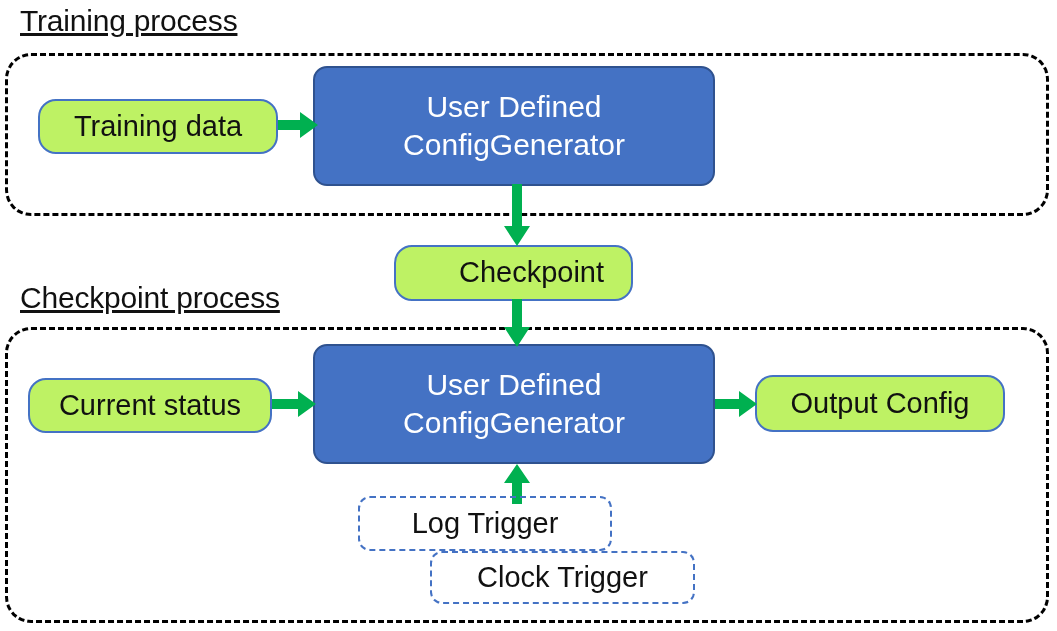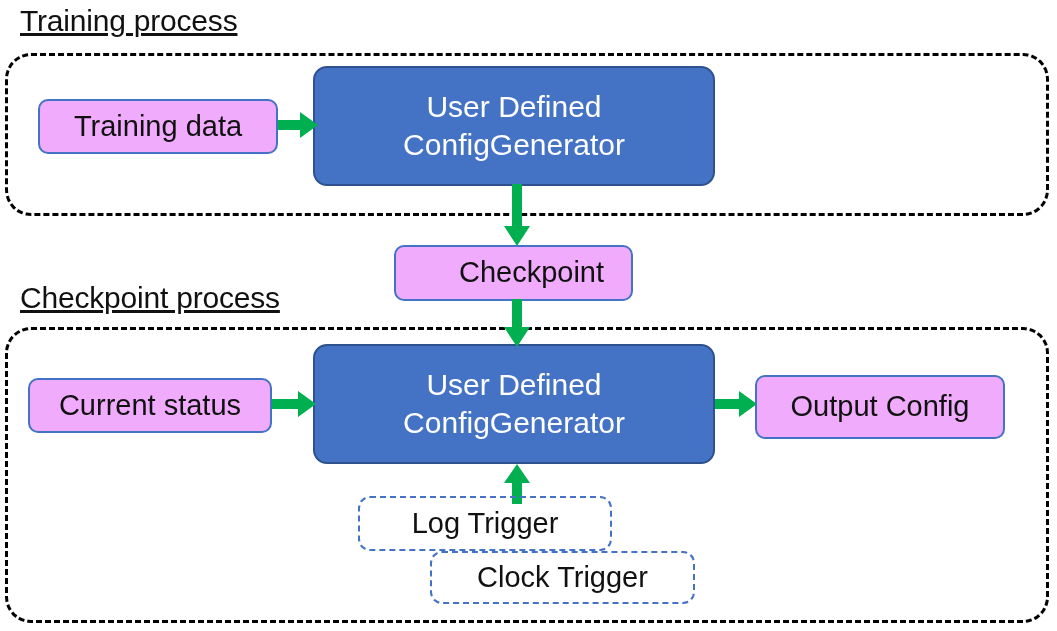--- a/index.html
+++ b/index.html
@@ -41,36 +41,36 @@
     background: transparent;
     box-sizing: border-box;
   }
   #training-group  { left: 5px; top: 53px;  width: 1044px; height: 163px; }
   #inference-group { left: 5px; top: 327px; width: 1044px; height: 296px; }
 
   
   .plain-box {
     position: absolute;
     box-sizing: border-box;
-    background: #f0abfc;
+    background: #bef264;
     border: 2px solid #4472C4;
-    border-radius: 10px;
+    border-radius: 18px;
     display: flex;
     align-items: center;
     justify-content: center;
     color: #111111;
     font-size: 29px;
     line-height: 1.1;
     white-space: nowrap;
     text-align: right;
   }
   #training-data-box  { left: 38px;  top: 99px;  width: 240px; height: 55px; }
   #checkpoint-box     { left: 394px; top: 245px; width: 239px; height: 56px; padding-left: 36px; }
   #current-status-box { left: 28px;  top: 378px; width: 244px; height: 55px; }
-  #output-config-box  { left: 755px; top: 375px; width: 250px; height: 64px; }
+  #output-config-box  { left: 755px; top: 375px; width: 250px; height: 57px; }
 
   
   .process-box {
     position: absolute;
     box-sizing: border-box;
     background: #4472C4;
     border: 2px solid #2F528F;
     border-radius: 14px;
     display: flex;
     flex-direction: column;

